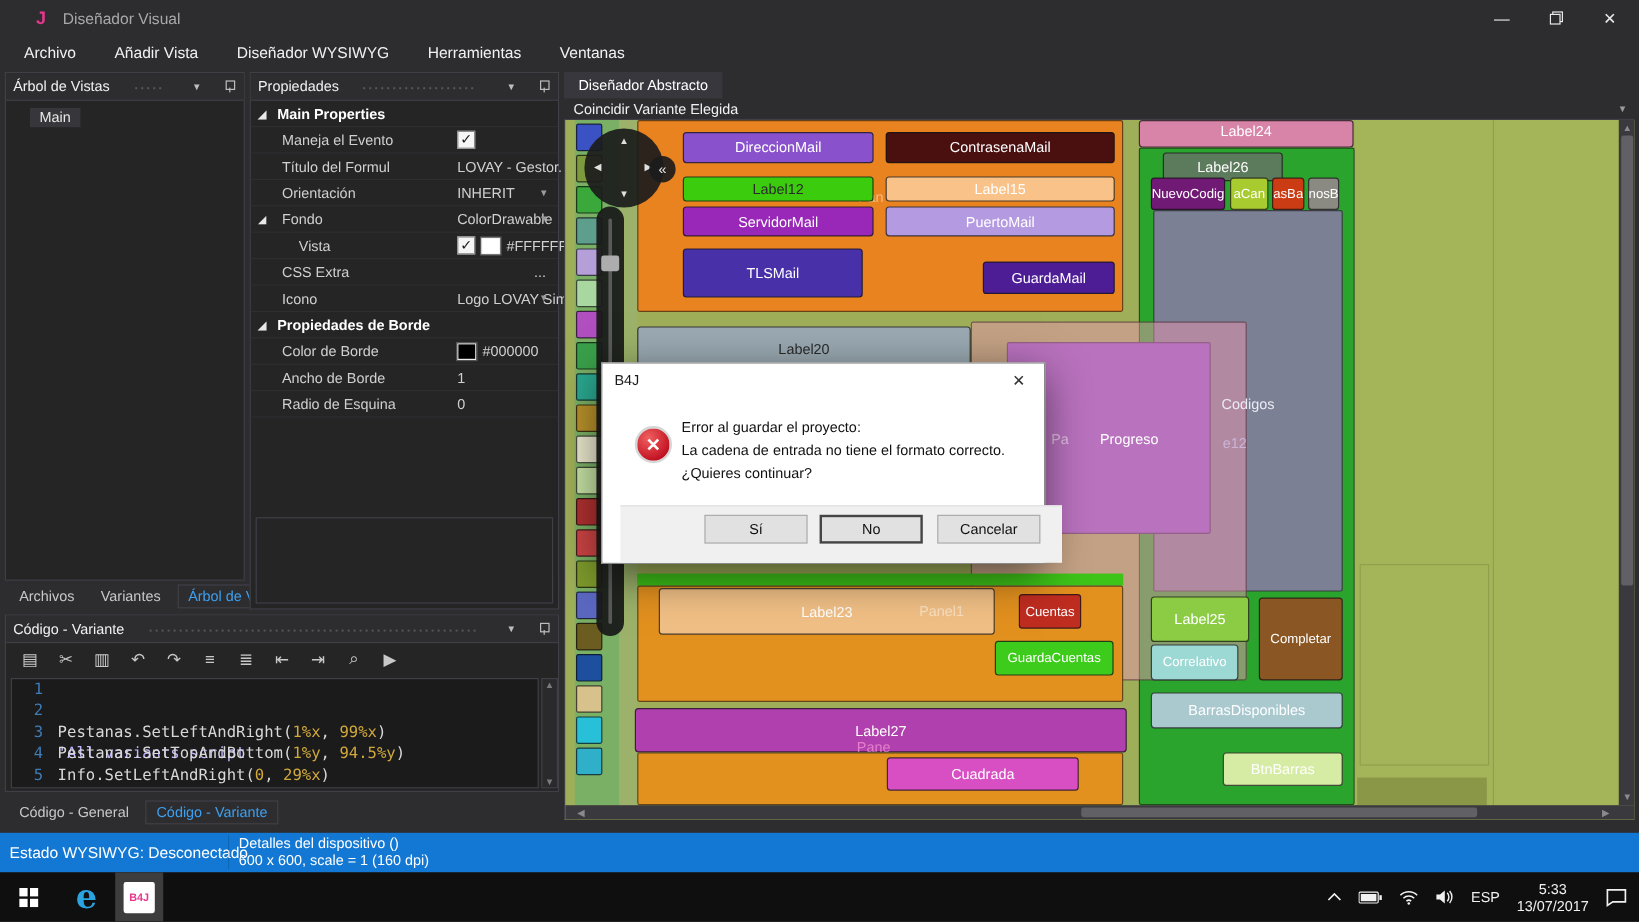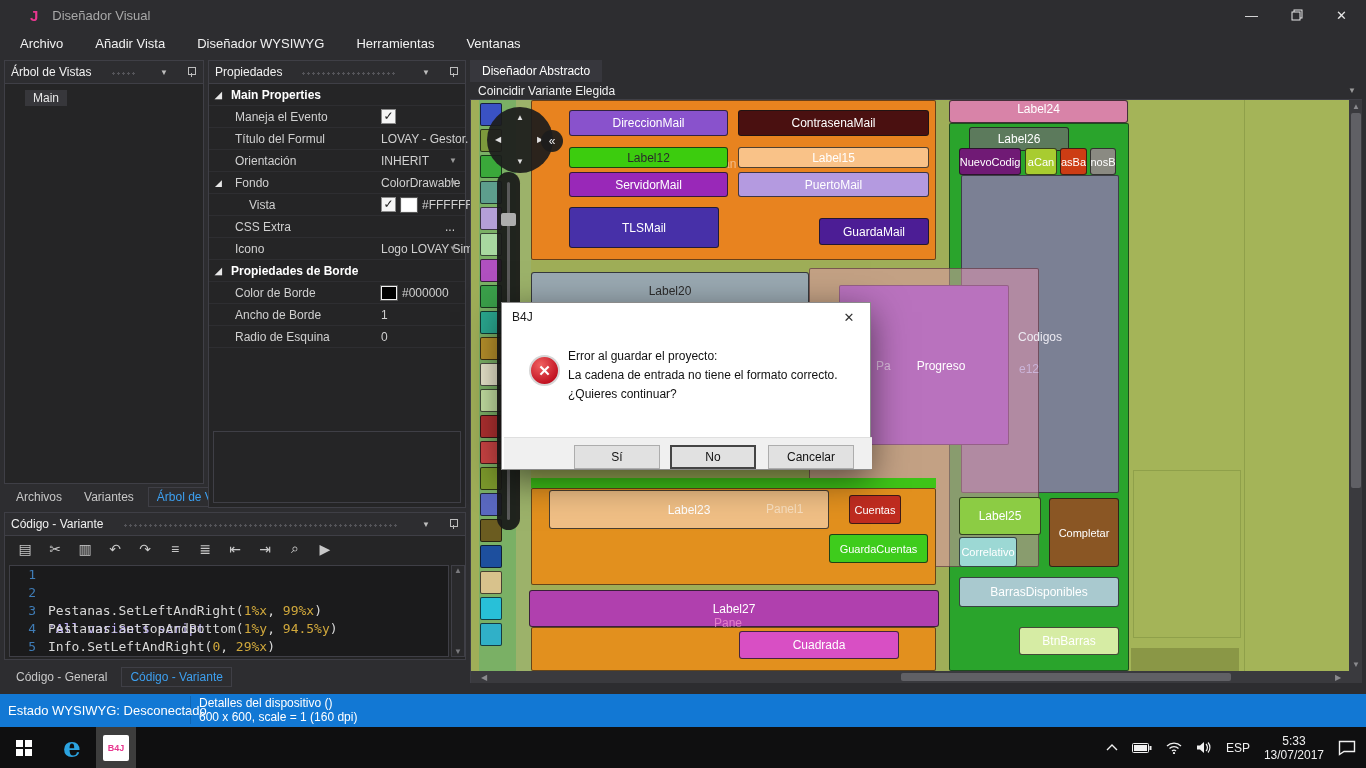--- a/index.html
+++ b/index.html
@@ -60,21 +60,21 @@
   .vsb .arr { position:absolute; color:#8a8a8e; font-size:8px; left:3px; }
   .thumb { position:absolute; background:#606065; border-radius:2px; }
   
   .dialog { left:501px; top:302px; width:370px; height:168px; background:#ffffff; border:1px solid #8a8a8a; box-shadow:0 10px 34px rgba(0,0,0,.55); z-index:60; }
   .dlg-title { height:28px; display:flex; align-items:center; font-size:12px; color:#1b1b1b; padding-left:10px; }
   .dlg-close { position:absolute; right:0; top:0; width:42px; height:28px; display:flex; align-items:center; justify-content:center; font-size:13px; color:#333; }
   .erricon { position:absolute; left:27px; top:52px; width:31px; height:31px; border-radius:50%;
      background:radial-gradient(circle at 35% 30%, #f06060, #c01020 75%); border:2px solid #d6d6d6;
      color:#fff; font-weight:bold; font-size:15px; display:flex; align-items:center; justify-content:center; }
   .dlg-text { position:absolute; left:66px; top:44px; font-size:12px; color:#111; line-height:19px; }
-  .dlg-foot { position:absolute; left:2px; bottom:0; width:100%; height:32px; background:#f0f0f0; border-top:1px solid #dfdfdf; }
+  .dlg-foot { position:absolute; left:15px; bottom:0; width:100%; height:48px; background:#f0f0f0; border-top:1px solid #dfdfdf; }
   .dlg-btn { position:absolute; top:7px; width:86px; height:24px; background:#e1e1e1; border:1px solid #adadad; font-size:12px; color:#111; display:flex; align-items:center; justify-content:center; font-family:"Liberation Sans", sans-serif; }
   .dlg-btn.default { border:2px solid #454545; }
   
   .statusbar { left:0; top:694px; width:1366px; height:33px; background:#1278d4; color:#ffffff; }
   .taskbar { left:0; top:727px; width:1366px; height:41px; background:#0f0f10; display:flex; align-items:center; }
   .traytxt { color:#f0f0f0; font-size:12px; }
   svg { display:block; }
 </style>
 </head>
 <body>
@@ -300,21 +300,21 @@
     <div class="dw" style="left:378px;top:395px;width:52px;height:29px;background:#bf2c20;font-size:11px">Cuentas</div>
     <div class="dw" style="left:358px;top:434px;width:99px;height:29px;background:#3ecc1c;font-size:11px">GuardaCuentas</div>
 
     <div class="dw" style="left:58px;top:490px;width:410px;height:37px;background:#b040ae">Label27</div>
     <span class="frag" style="left:243px;top:516px;color:rgba(255,160,220,.65)">Pane</span>
     <div class="dp" style="left:60px;top:527px;width:405px;height:44px;background:#e2901e"></div>
     <div class="dw" style="left:268px;top:531px;width:160px;height:28px;background:#d84fc4">Cuadrada</div>
 
     <div class="dw" style="left:488px;top:397px;width:82px;height:38px;background:#8ccc44">Label25</div>
     <div class="dw" style="left:578px;top:398px;width:70px;height:69px;background:#8a5624;font-size:11px">Completar</div>
-    <div class="dw" style="left:488px;top:437px;width:58px;height:30px;background:#9cd8d4;font-size:11px">Correlativo</div>
+    <div class="dw" style="left:488px;top:437px;width:73px;height:30px;background:#9cd8d4;font-size:11px">Correlativo</div>
     <div class="dw" style="left:488px;top:477px;width:160px;height:30px;background:#a9c9cf">BarrasDisponibles</div>
     <div class="dw" style="left:548px;top:527px;width:100px;height:28px;background:#d6eca4">BtnBarras</div>
 
     <div class="abs" style="left:658px;top:0;width:220px;height:571px;background:#a4b458"></div>
     <div class="abs" style="left:773px;top:0;width:1px;height:571px;background:#8fa04a"></div>
     <div class="abs" style="left:662px;top:370px;width:108px;height:168px;border:1px solid #8fa04a"></div>
     <div class="abs" style="left:660px;top:548px;width:108px;height:23px;background:#8a9746"></div>
 
     <div class="navpad" style="left:16px;top:7px;width:66px;height:66px">
       <span style="left:29px;top:6px">▲</span>

